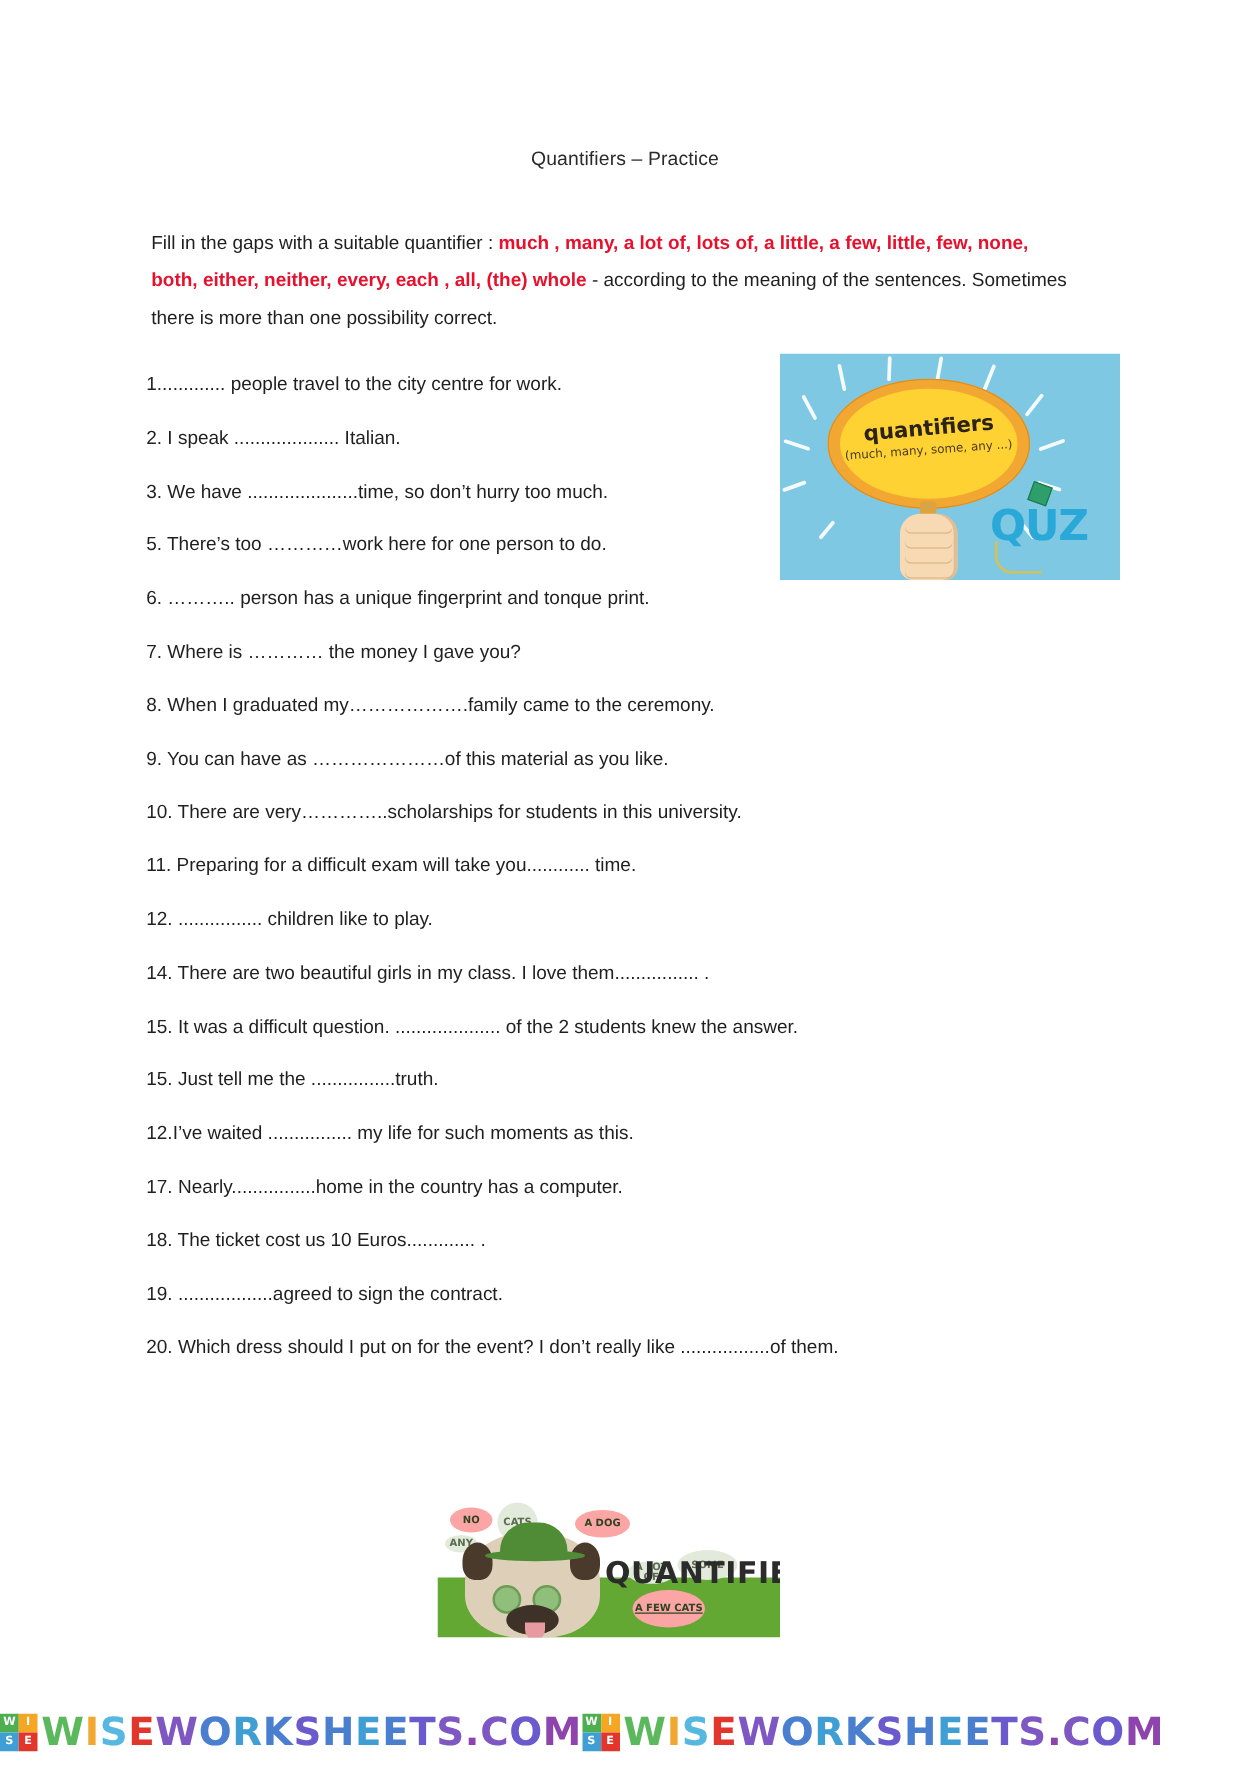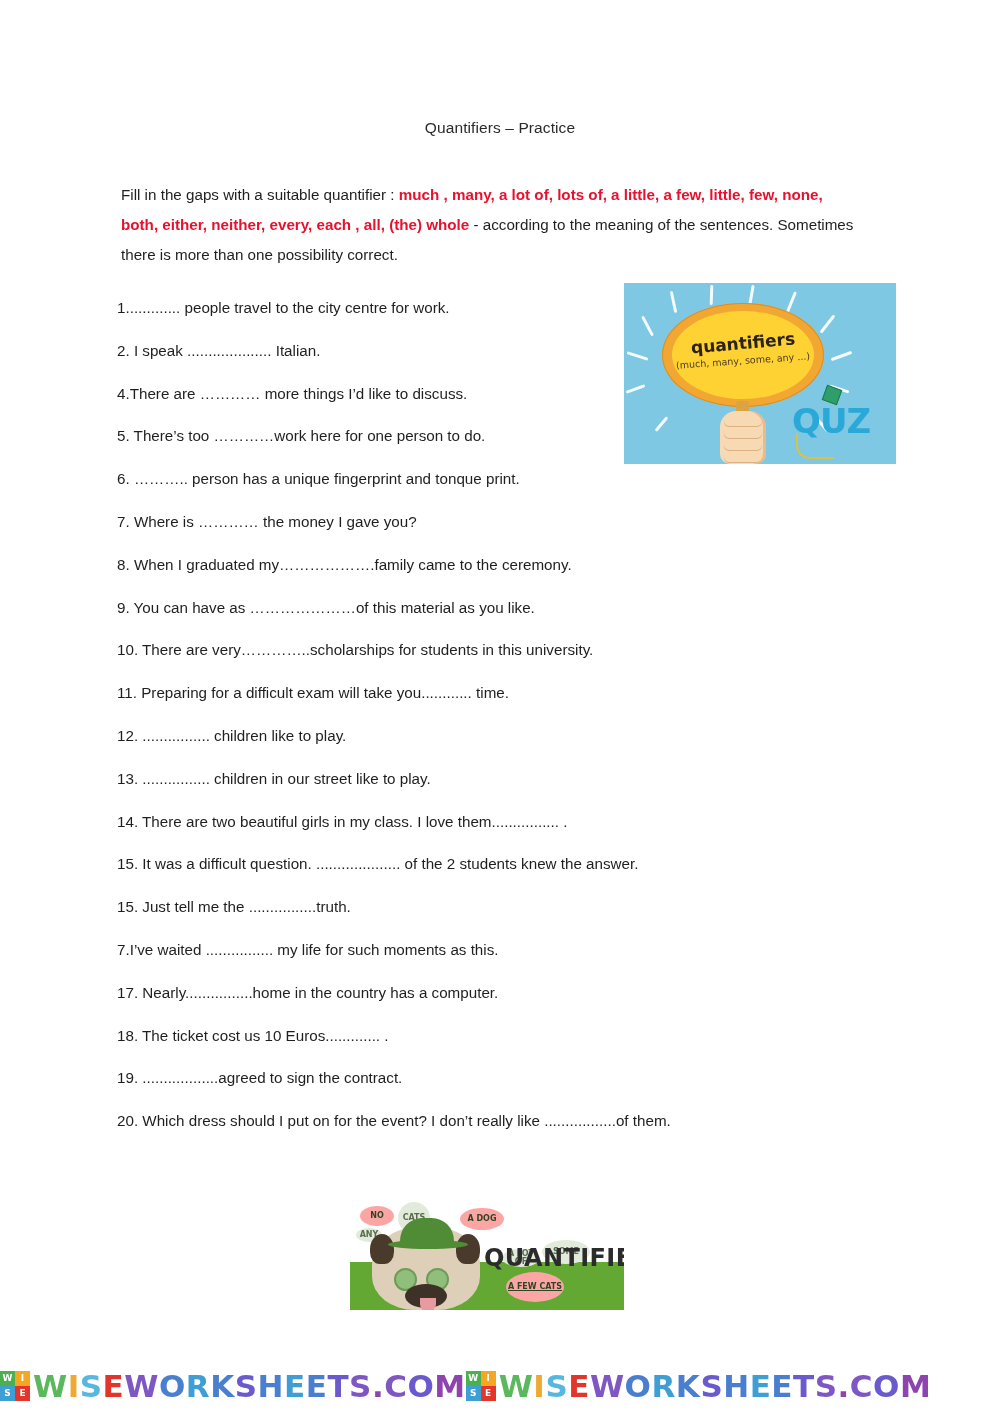--- a/index.html
+++ b/index.html
@@ -343,34 +343,33 @@
 
 <div class="instructions">
   <span>Fill in the gaps with a suitable quantifier :</span>
   <span class="q-list-red">much , many, a lot of, lots of, a little, a few, little, few, none, both, either, neither, every, each , all, (the) whole</span>
   <span>-  according to the meaning of the sentences. Sometimes there is more than one possibility correct.</span>
 </div>
 
 <div class="questions">
   <div class="question">1............. people travel to the city centre for work.</div>
   <div class="question">2. I speak .................... Italian.</div>
-  <div class="question">4.There are ………… more things I’d like to discuss.</div>
+  <div class="question">3. We have .....................time, so don’t hurry too much.</div>
   <div class="question">5. There’s too …………work here for one person to do.</div>
   <div class="question">6. ……….. person has a unique fingerprint and tonque print.</div>
   <div class="question">7. Where is ………… the money I gave you?</div>
   <div class="question">8. When I graduated my……………….family came to the ceremony.</div>
   <div class="question">9. You can have as …………………of this material as you like.</div>
   <div class="question">10. There are very…………..scholarships for students in this university.</div>
   <div class="question">11. Preparing for a difficult exam will take you............ time.</div>
   <div class="question">12. ................ children like to play.</div>
-  <div class="question">13. ................ children in our street like to play.</div>
   <div class="question">14. There are two beautiful girls in my class. I love them................ .</div>
   <div class="question">15.  It was a difficult question. .................... of the  2 students knew the answer.</div>
   <div class="question">15. Just tell me the ................truth.</div>
-  <div class="question">7.I’ve waited ................ my life for such moments as this.</div>
+  <div class="question">12.I’ve waited ................ my life for such moments as this.</div>
   <div class="question">17. Nearly................home in the country has a computer.</div>
   <div class="question">18. The ticket cost us 10 Euros............. .</div>
   <div class="question">19. ..................agreed to sign the contract.</div>
   <div class="question">20. Which dress should I put on for the event? I don’t really like .................of them.</div>
 </div>
 
 <div class="quiz-figure">
   <div class="ray" style="left:22px;  top:32px;  width:3px; height:22px; transform:rotate(-28deg);"></div>
   <div class="ray" style="left:12px;  top:62px;  width:3px; height:22px; transform:rotate(-72deg);"></div>
   <div class="ray" style="left:10px;  top:96px;  width:3px; height:20px; transform:rotate(-110deg);"></div>

